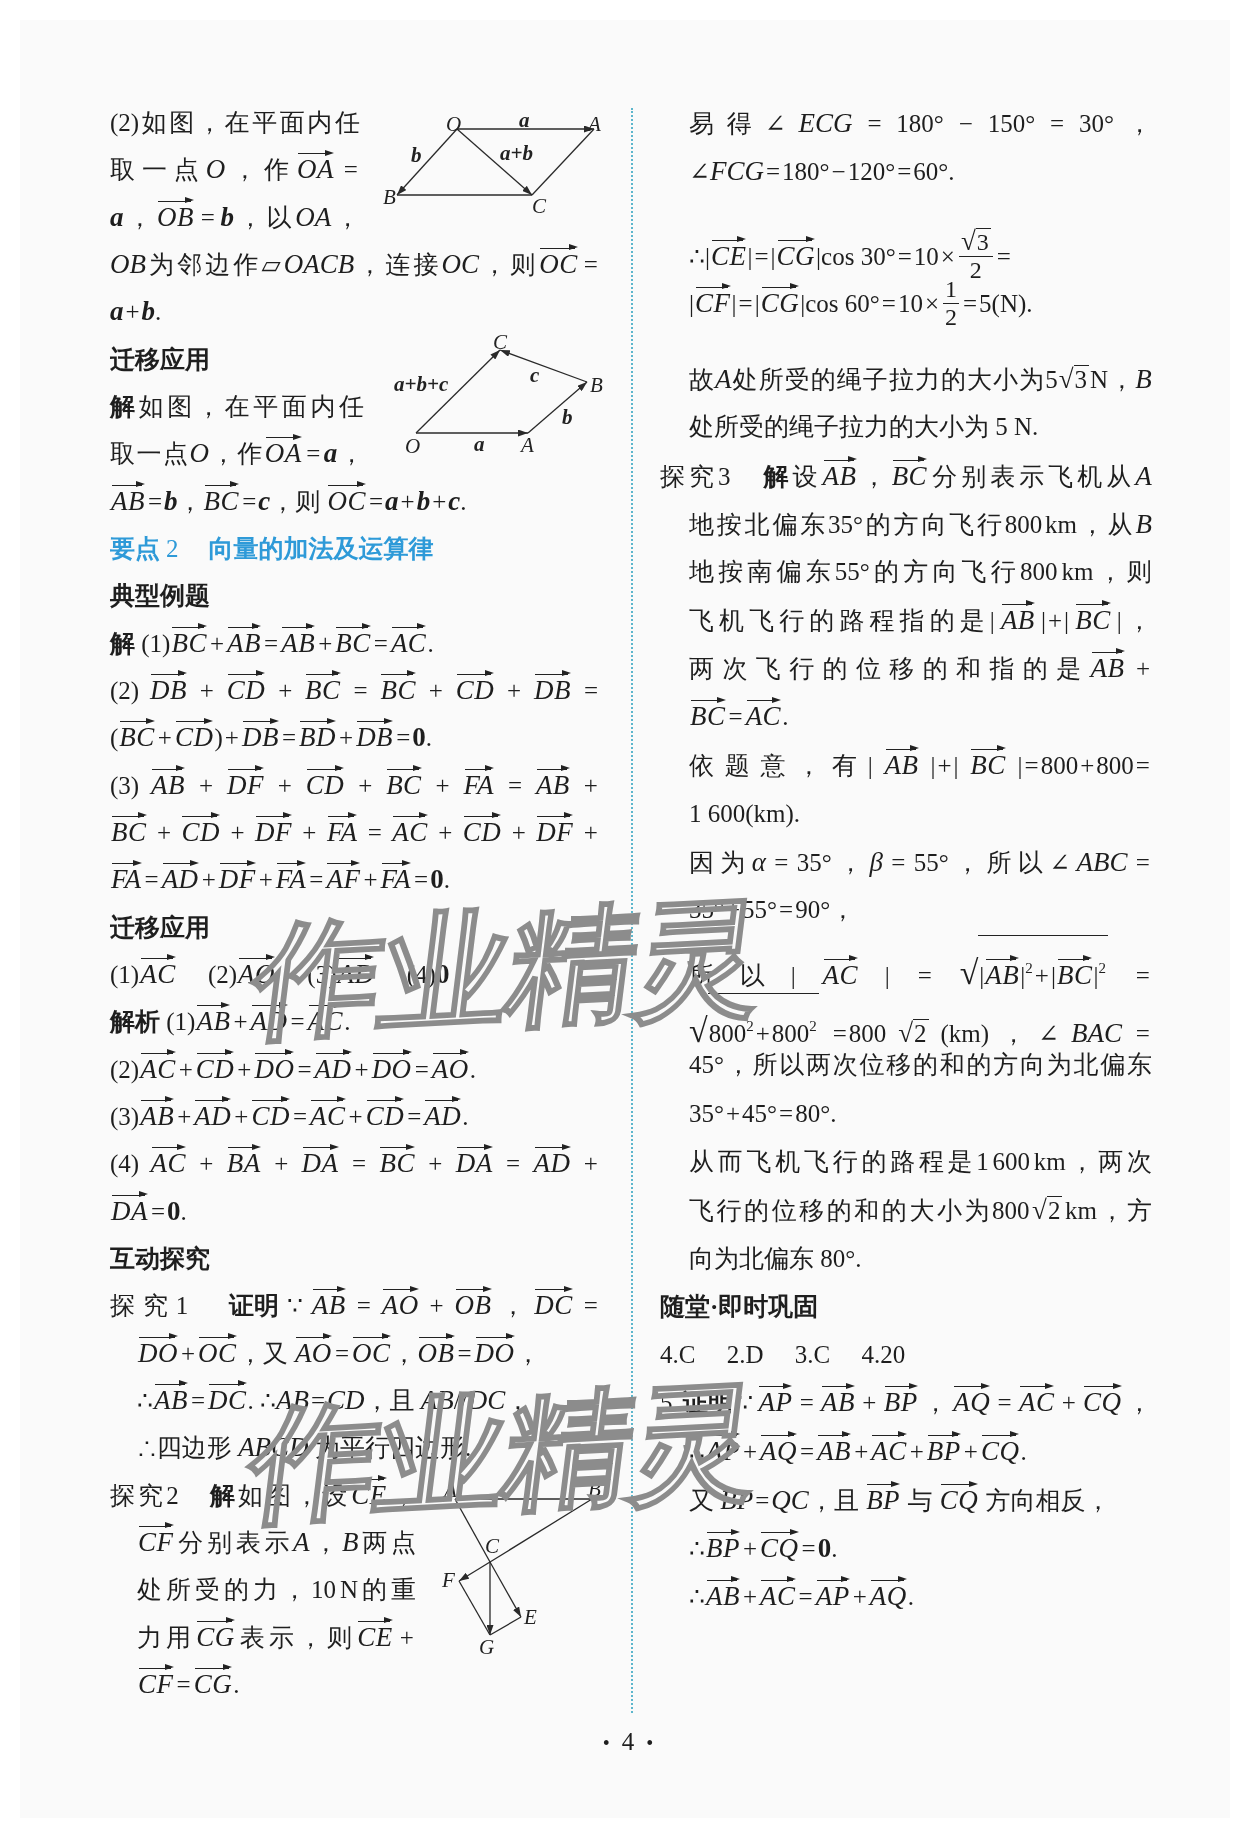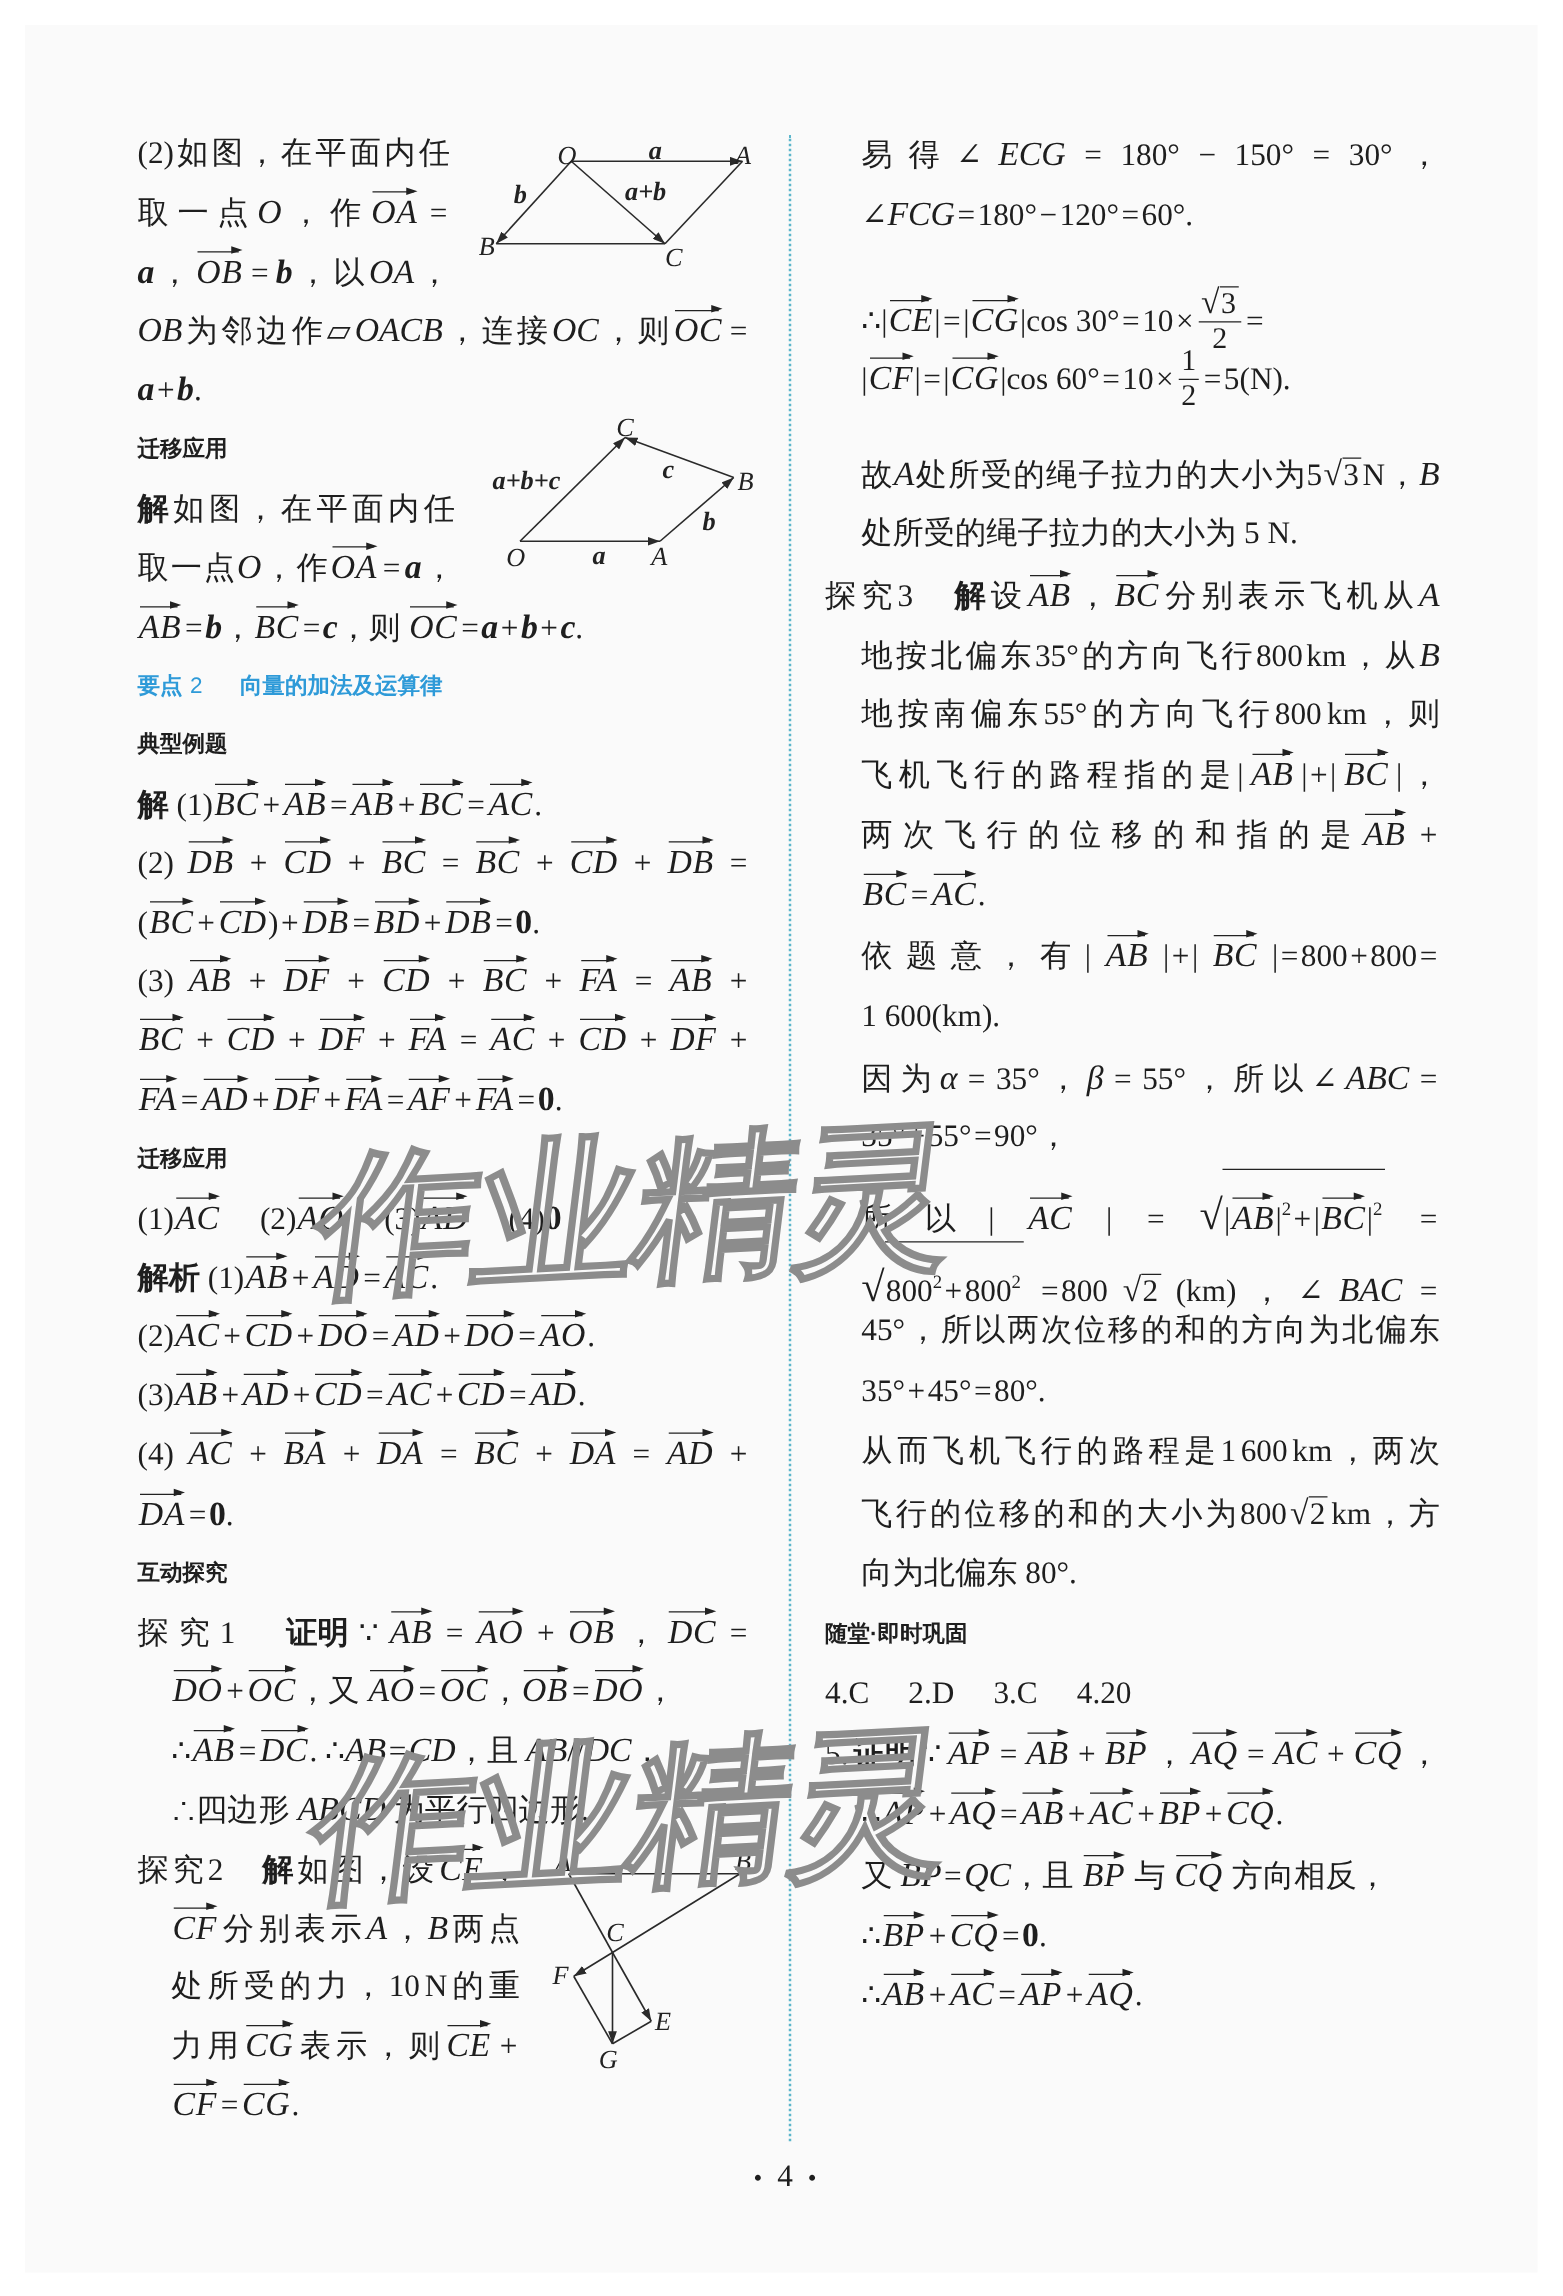--- a/index.html
+++ b/index.html
@@ -18,21 +18,21 @@
   .ln { height: 47.33px; line-height: 47.33px; white-space: nowrap; }
   .right .ln { height: 48.3px; line-height: 48.3px; padding-left: 29px; }
   .right .ln.od { padding-left: 0; }
   .ln.ind { padding-left: 27px; }
   .ln.j { display: flex;
     justify-content: space-between; align-items: baseline; }
   .w250 { width: 250px; } .w254 { width: 254px; } .w306 { width: 306px; } .w279 { width: 279px; }
   .mt10 { margin-top: 10px; } .mt16 { margin-top: 0; } .mt23 { margin-top: 32px; }
   .mt27 { margin-top: 27px; } .mt31 { margin-top: 31px; }
 
-  .hd { font-family: Liberation Sans, sans-serif; font-weight: bold; font-size: 18px; }
+  .hd { font-family: Liberation Serif, serif; font-weight: bold; font-size: 25px; }
   .blue { color: #2e9ad8; }
   .blue .num-plain { font-weight: normal; margin-left: 6px; }
   .blue .title { margin-left: 30px; }
   .kw { font-family: "DejaVu Sans", "Liberation Sans", sans-serif; font-weight: bold; }
 
   .it { font-style: italic; font-size: 27px; }
   .bv { font-style: italic; font-weight: bold; font-size: 27px; }
   .zv { font-weight: bold; font-size: 27px; }
   .op { margin: 0 2px; }
   .vec { position: relative; display: inline-block; font-style: italic; font-size: 27px;

